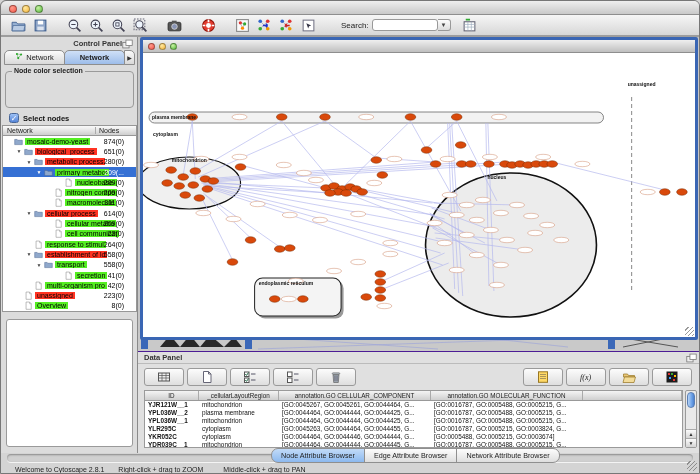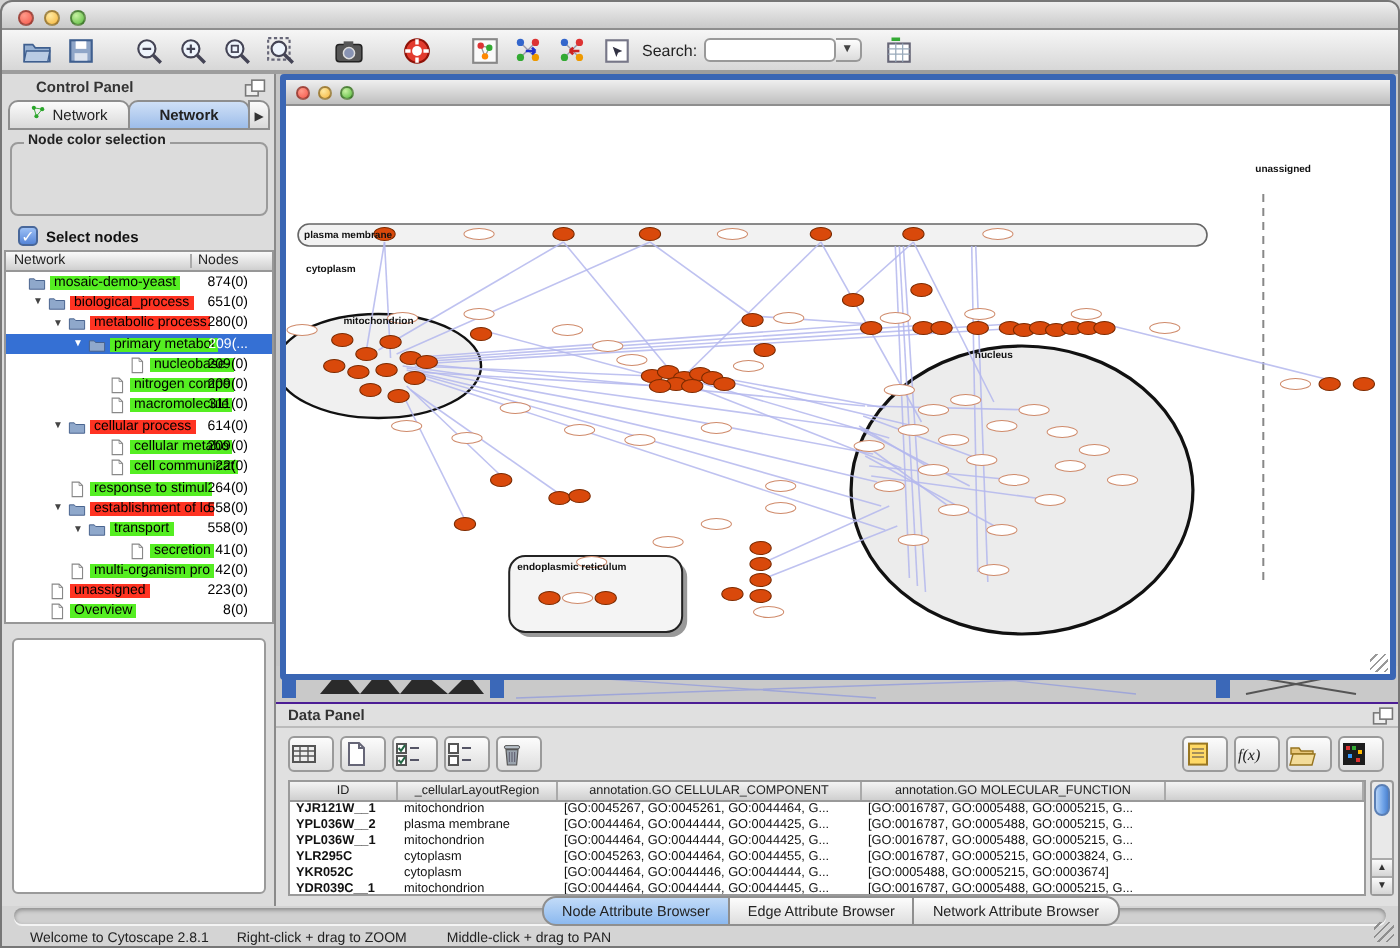--- a/index.html
+++ b/index.html
@@ -14,29 +14,29 @@
   .tl.r { left:8px;  background:radial-gradient(circle at 35% 30%,#ff9a8a,#f5574a); }
   .tl.y { left:21px; background:radial-gradient(circle at 35% 30%,#ffe9a0,#f5b53c); }
   .tl.g { left:34px; background:radial-gradient(circle at 35% 30%,#c7f2a2,#57b93c); }
   .title { position:absolute; left:0; right:0; top:2px; text-align:center; font-size:9px; font-weight:bold; color:#333; }
   
   .toolbar { position:absolute; left:0; top:14px; width:700px; height:22px;
     background:linear-gradient(#f6f6f6,#d7d7d7); border-bottom:2px solid #9d9d9d; display:flex; align-items:center; }
   .tbi { width:20px; height:18px; margin:0 1px; display:flex; align-items:center; justify-content:center; }
   .tbi svg { width:15px; height:15px; }
   .tbgap { width:12px; }
-  .searchlbl { font-size:8px; color:#222; margin:0 3px 0 2px; }
+  .searchlbl { font-size:8px; color:#222; margin:0 3px 0 22px; }
   .searchbox { width:66px; height:12px; background:#fff; border:1px solid #999; border-radius:3px; font-size:8px; padding:0 3px; }
   .searchdrop { width:13px; height:12px; border:1px solid #999; border-left:none; background:linear-gradient(#fdfdfd,#dcdcdc);
     font-size:6px; color:#444; display:flex; align-items:center; justify-content:center; border-radius:0 3px 3px 0; }
   
   .cpanel { position:absolute; left:0; top:36px; width:137px; height:416px;
     background:#dcdcdc; border-right:1px solid #8a8a8a; }
   .cp-head { position:absolute; left:0; top:0; width:100%; height:13px; display:flex; align-items:center; }
-  .cp-title { font-size:7.5px; font-weight:bold; color:#333; margin-left:17px; flex:1; }
+  .cp-title { font-size:7.5px; font-weight:bold; color:#333; margin-left:5px; flex:1;text-align:right; }
   .cp-float { margin-right:4px; width:11px; height:10px; }
   .cp-tabs { position:absolute; left:3px; top:13px; width:131px; height:15px; display:flex; }
   .cp-tab { flex:1; height:15px; border:1px solid #8e8e8e; border-radius:5px 5px 0 0; margin-right:-1px;
     background:linear-gradient(#fbfbfb,#d9d9d9); font-size:7.5px; display:flex; align-items:center; justify-content:center; gap:2px; color:#222; }
   .cp-tab.sel { background:linear-gradient(#cfe0f7,#9dbdea); font-weight:bold; }
   .cp-tabmore { width:11px; height:15px; border:1px solid #8e8e8e; border-radius:0 5px 0 0;
     background:linear-gradient(#fbfbfb,#d9d9d9); font-size:6px; display:flex; align-items:center; justify-content:center; color:#333; }
   .groupbox { position:absolute; left:4px; top:34px; width:129px; height:37px; border:1px solid #9a9a9a; border-radius:4px; }
   .legend { position:absolute; left:6px; top:-5px; background:#dcdcdc; padding:0 2px; font-size:7px; font-weight:bold; color:#222; }
   .combo { position:absolute; left:6px; top:9px; width:115px; height:16px; background:linear-gradient(#ffffff,#e4e4e4);
@@ -72,22 +72,22 @@
   .nettitle { position:absolute; left:0; right:0; top:2px; text-align:center; font-size:7.5px; font-weight:bold; color:#222; }
   .netcanvas { position:absolute; left:0; top:13px; right:0; bottom:0; background:#fff; }
   .netcanvas svg { width:100%; height:100%; display:block; }
   .grip { position:absolute; right:1px; bottom:1px; width:9px; height:9px;
     background:repeating-linear-gradient(135deg,transparent 0 2px,#9a9a9a 2px 3px); }
   
   .dpanel { position:absolute; left:137px; top:350px; width:563px; height:102px; background:#e0e0e0; border-top:1px solid #4c1d95; }
   .dp-head { height:12px; display:flex; align-items:center; border-bottom:1px solid #bbb; }
   .dp-title { font-size:7.5px; font-weight:bold; color:#333; margin-left:6px; flex:1; }
   .dp-tools { position:absolute; left:6px; top:15px; right:6px; height:20px; display:flex; align-items:center; }
-  .dpi { width:23px; height:18px; border:1px solid #9a9a9a; border-radius:3px; background:linear-gradient(#fcfcfc,#dedede);
-    margin-right:3px; display:flex; align-items:center; justify-content:flex-start; }
+  .dpi { width:40px; height:18px; border:1px solid #9a9a9a; border-radius:3px; background:linear-gradient(#fcfcfc,#dedede);
+    margin-right:3px; display:flex; align-items:center; justify-content:center; }
   .dpi svg { width:14px; height:14px; }
   .dp-spacer { flex:1; }
   .dtable { position:absolute; left:6px; top:38px; right:18px; bottom:5px; background:#fff; border:1px solid #9a9a9a; overflow:hidden; }
   .dhead { display:flex; height:10px; background:linear-gradient(#f4f4f4,#cfcfcf); border-bottom:1px solid #999; }
   .dhc { font-size:6.3px; color:#222; text-align:center; border-right:1px solid #aaa; overflow:hidden; white-space:nowrap; line-height:10px; }
   .drow { display:flex; height:8.1px; }
   .dc { font-size:6.4px; color:#111; padding-left:3px; white-space:nowrap; overflow:hidden; line-height:8.2px; }
   .dc.id { font-weight:bold; }
   .vscroll { position:absolute; right:4px; top:38px; width:12px; bottom:5px; border:1px solid #9a9a9a; background:#e9e9e9; border-radius:2px; }
   .vthumb { position:absolute; left:1px; right:1px; top:1px; height:16px; border-radius:5px;

